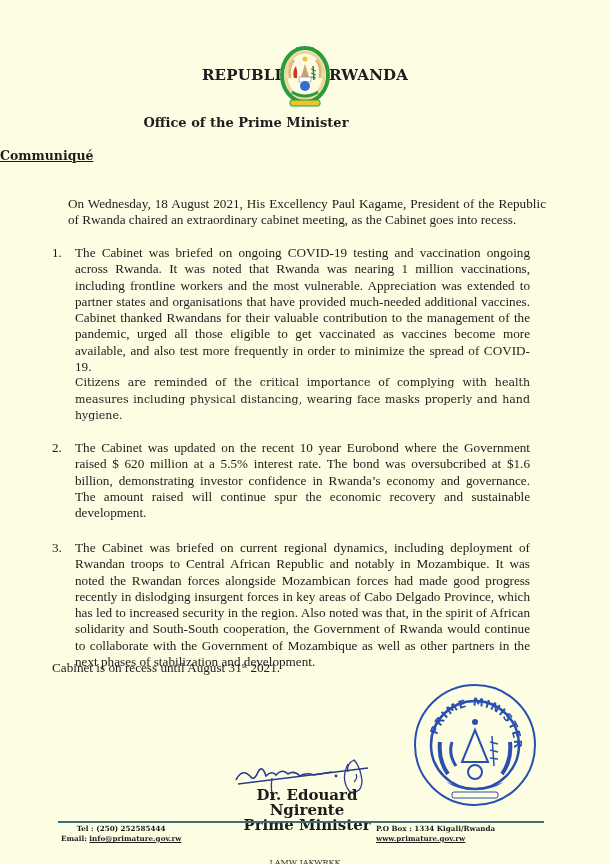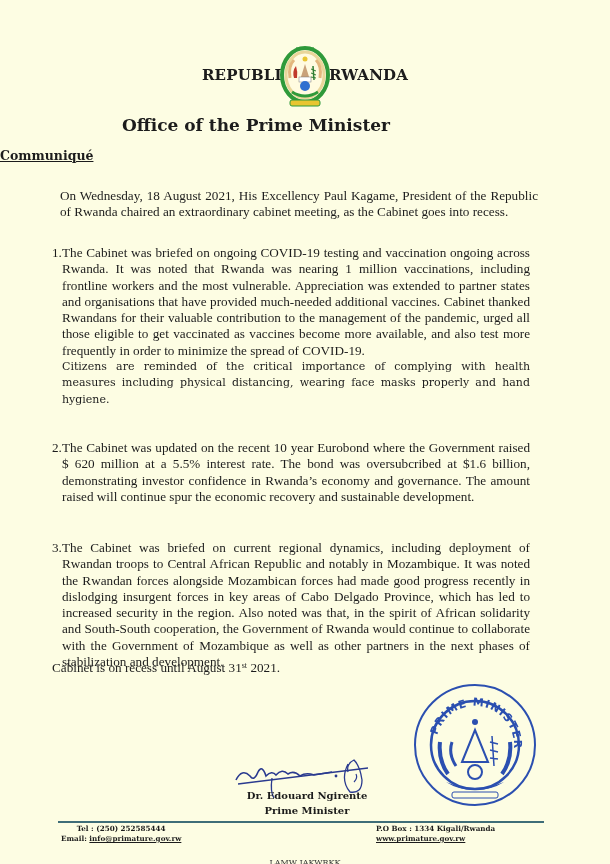--- a/index.html
+++ b/index.html
@@ -10,47 +10,47 @@
     color: #1c1c1c;
     position: relative;
   }
   .page { position: absolute; left: 0; top: 0; width: 610px; height: 864px; }
   .title {
     position: absolute; top: 18px; left: 0; width: 610px; text-align: center;
     font-family: "DejaVu Serif", serif; font-weight: bold; font-size: 15px; letter-spacing: 0.2px; margin-top: 48px;
   }
   .emblem { position: absolute; left: 272px; top: 44px; width: 66px; height: 66px; }
   .office {
-    position: absolute; top: 115px; left: 14px; width: 484px; text-align: center;
-    font-weight: bold; font-size: 17px;
+    position: absolute; top: 115px; left: 4px; width: 484px; text-align: center;
+    font-weight: bold; font-size: 13px;
   }
   .communique {
     position: absolute; top: 148px; left: 0; width: 610px; 
     font-weight: bold; font-size: 12.5px; text-decoration: underline;
   }
   .body-text {
     font-family: "Liberation Serif", serif; font-size: 13.2px; line-height: 16.3px;
     text-align: justify;
   }
   .intro { position: absolute; left: 52px; top: 180px; width: 478px; }
   .item { position: absolute; left: 52px; width: 478px; }
   .item .num { position: absolute; left: 0; top: 0; }
-  .item .txt { margin-left: 10px; }
+  .item .txt { margin-left: 23px; }
   .item1 { top: 245px; }
   .item2 { top: 440px; }
   .item3 { top: 540px; }
   .bold-note { font-family: "DejaVu Serif", serif; font-weight: normal; font-size: 11px; line-height: 16.3px; }
   .recess { position: absolute; left: 52px; top: 658px; }
   .kigali { position: absolute; left: 232px; top: 720px; }
   sup { font-size: 8px; vertical-align: 4px; }
   .signature { position: absolute; left: 228px; top: 742px; width: 170px; height: 60px; }
   .seal { position: absolute; left: 412px; top: 682px; width: 126px; height: 126px; }
   .signer {
     position: absolute; left: 232px; top: 788px; width: 150px; text-align: center;
-    font-weight: bold; font-size: 10px; line-height: 15px;
+    font-weight: bold; font-size: 15px; line-height: 15px;
   }
   .footer-line {
     position: absolute; left: 58px; top: 821px; width: 486px; height: 2px;
     background: #3f6d78;
   }
   .footer-left, .footer-right {
     position: absolute; top: 824px; font-family: "DejaVu Serif", serif; font-weight: bold;
     font-size: 7.2px; line-height: 10px;
   }
   .footer-left { left: 61px; text-align: center; }
@@ -83,21 +83,21 @@
       <circle cx="33" cy="42" r="5" fill="#2f6fd0"></circle>
       <path d="M20 48 Q33 56 46 48" stroke="#2f9a3a" stroke-width="3" fill="none"></path>
       <rect x="18" y="56" width="30" height="6" rx="2" fill="#e8c531" stroke="#2f9a3a" stroke-width="1"></rect>
       <rect x="24" y="3" width="18" height="3" fill="#2f9a3a" opacity="0.6"></rect>
     </svg>
   </div>
 
   <div class="office">Office of the Prime Minister</div>
   <div class="communique">Communiqué</div>
 
-  <p class="body-text intro" style="margin:8px">On Wednesday, 18 August 2021, His Excellency Paul Kagame, President of the Republic of Rwanda chaired an extraordinary cabinet meeting, as the Cabinet goes into recess.</p>
+  <p class="body-text intro" style="margin:16px">On Wednesday, 18 August 2021, His Excellency Paul Kagame, President of the Republic of Rwanda chaired an extraordinary cabinet meeting, as the Cabinet goes into recess.</p>
 
   <div class="body-text item item1">
     <span class="num">1.</span>
     <div class="txt">
       <div>The Cabinet was briefed on ongoing COVID-19 testing and vaccination ongoing across Rwanda. It was noted that Rwanda was nearing 1 million vaccinations, including frontline workers and the most vulnerable. Appreciation was extended to partner states and organisations that have provided much-needed additional vaccines. Cabinet thanked Rwandans for their valuable contribution to the management of the pandemic, urged all those eligible to get vaccinated as vaccines become more available, and also test more frequently in order to minimize the spread of COVID-19.</div>
       <div class="bold-note">Citizens are reminded of the critical importance of complying with health measures including physical distancing, wearing face masks properly and hand hygiene.</div>
     </div>
   </div>
 
   <div class="body-text item item2">

